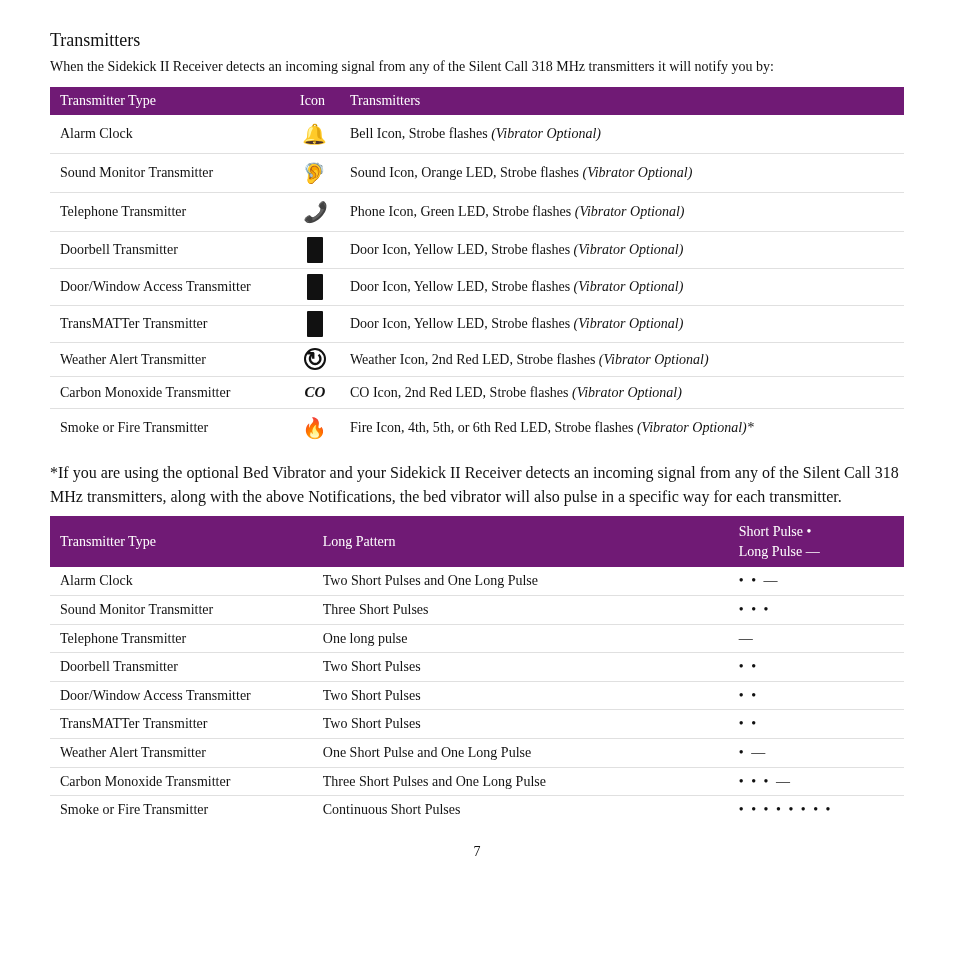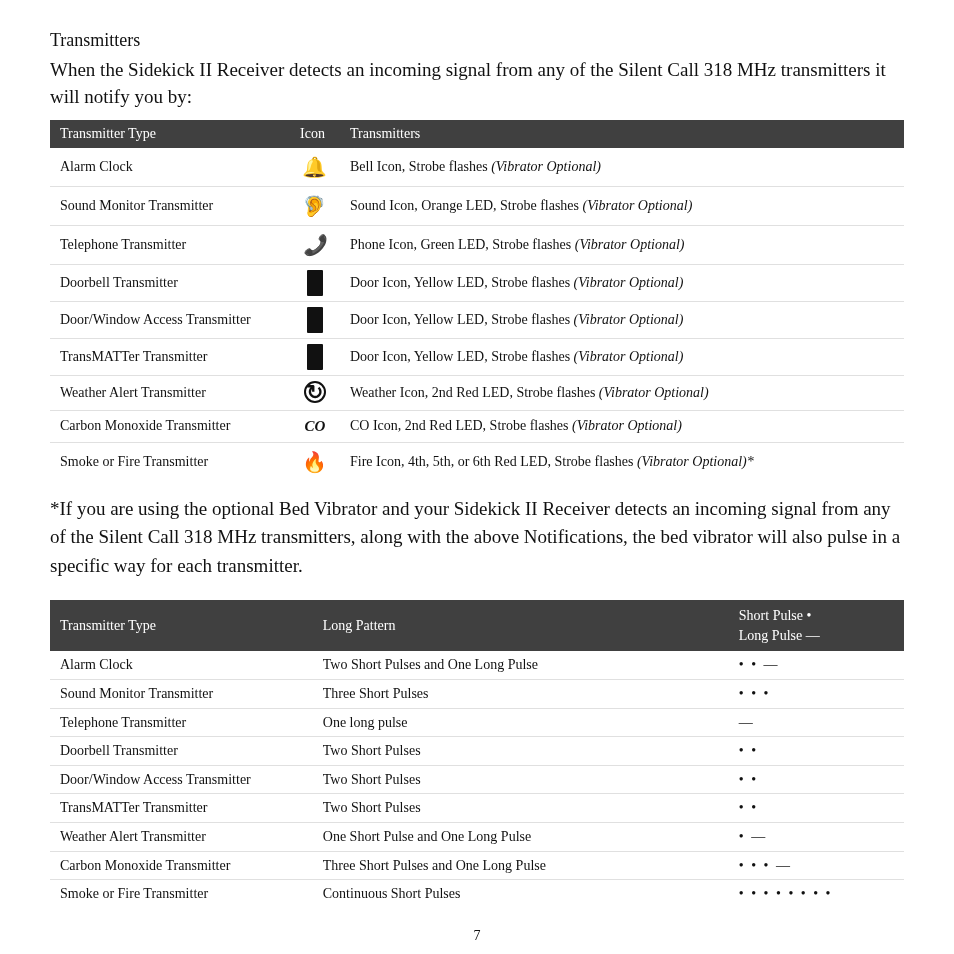--- a/index.html
+++ b/index.html
@@ -13,33 +13,33 @@
       padding: 30px 50px 40px 50px;
     }
 
     h2 {
       font-size: 18px;
       font-weight: normal;
       margin-bottom: 6px;
     }
 
     .intro-text {
-      font-size: 19px;
+      font-size: 14px;
       margin-bottom: 10px;
       line-height: 1.4;
     }
 
     table {
       width: 100%;
       border-collapse: collapse;
       margin-bottom: 14px;
     }
 
     .table-header-row th {
-      background-color: #404040;
+      background-color: #701a75;
       color: #fff;
       padding: 6px 10px;
       text-align: left;
       font-size: 14px;
       font-weight: normal;
     }
 
     .table-header-row th:first-child {
       border-radius: 0;
     }
@@ -74,23 +74,23 @@
     .notification-cell em {
       text-align: center;
     }
 
     .type-cell {
       width: 240px;
       font-size: 14px;
     }
 
     .footnote {
-      font-size: 19px;
+      font-size: 16px;
       line-height: 1.5;
-      margin-bottom: 20px;
+      margin-bottom: 7px;
     }
 
     
     .second-table td {
       padding: 4px 10px;
       vertical-align: middle;
       border: none;
       font-size: 14px;
       line-height: 1.4;
     }

